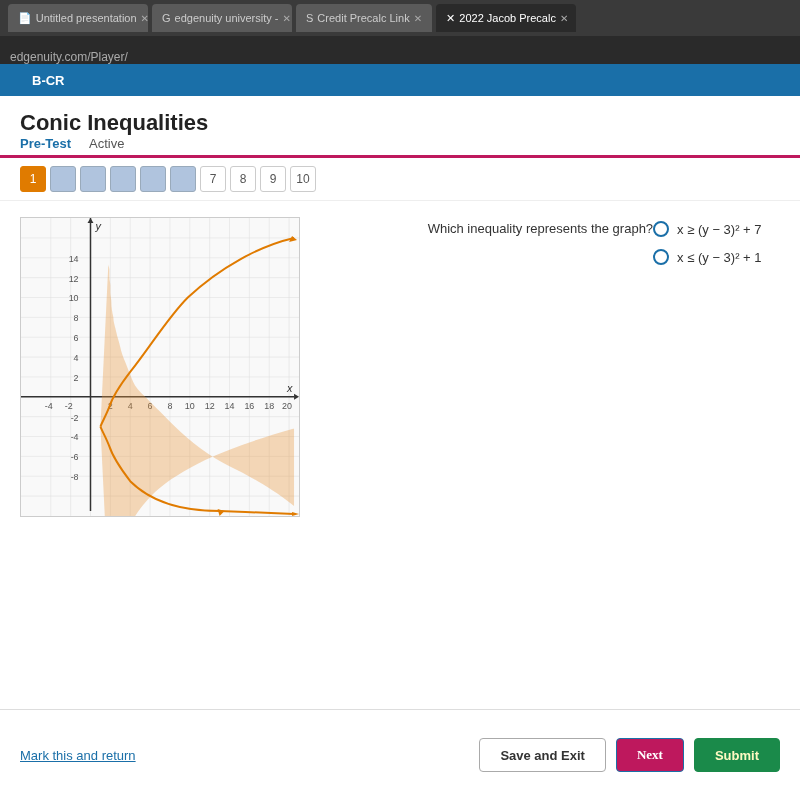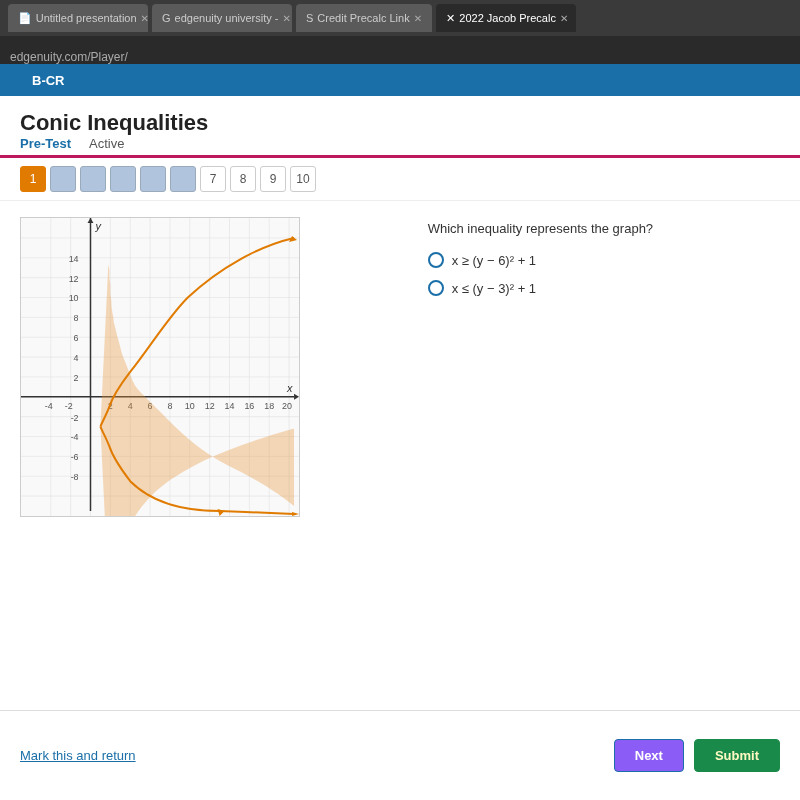--- a/index.html
+++ b/index.html
@@ -183,21 +183,21 @@
       position: relative;
     }
     .graph-svg {
       width: 100%;
       height: 100%;
     }
 
     .right-panel {
       flex: 1;
       display: flex;
-      flex-direction: column;
+      flex-direction: row;
       padding-top: 4px;
     }
     .right-question {
       font-size: 13px;
       color: #333;
       margin-bottom: 16px;
     }
 
     .answer-options {
       display: flex;
@@ -261,23 +261,24 @@
       cursor: pointer;
       border: 1px solid #ccc;
       font-weight: bold;
     }
     .btn-outline {
       background: #fff;
       color: #333;
       border-color: #aaa;
     }
     .btn-primary {
-      background: #8b5cf6;
+      background: #be185d;
       color: #fff;
       border-color: #1a6fa8;
+      font-family: Liberation Serif, serif;
     }
     .btn-success {
       background: #1a8a4a;
       color: #fef9c3;
       border-color: #1a8a4a;
     }
   </style>
 </head>
 <body>
 
@@ -470,33 +471,34 @@
     </div>
 
     <div class="right-panel">
       <p class="right-question">Which inequality represents the graph?</p>
       <div class="answer-options">
 
 
 
         <div class="answer-option">
           <div class="radio-circle"></div>
-          <span class="option-text">x ≥ (y − 6)² + 1</span>
+          <span class="option-text">x ≥ (y − 3)² + 7</span>
         </div>
 
         <div class="answer-option">
           <div class="radio-circle"></div>
           <span class="option-text">x ≤ (y − 3)² + 1</span>
         </div>
 
       </div>
     </div>
   </div>
 
   <div class="footer">
     <a class="mark-return">Mark this and return</a>
     <div class="footer-buttons">
+      <button class="btn btn-outline">Save and Exit</button>
       <button class="btn btn-primary">Next</button>
       <button class="btn btn-success">Submit</button>
     </div>
   </div>
 
 </div>
 
 </body></html>

